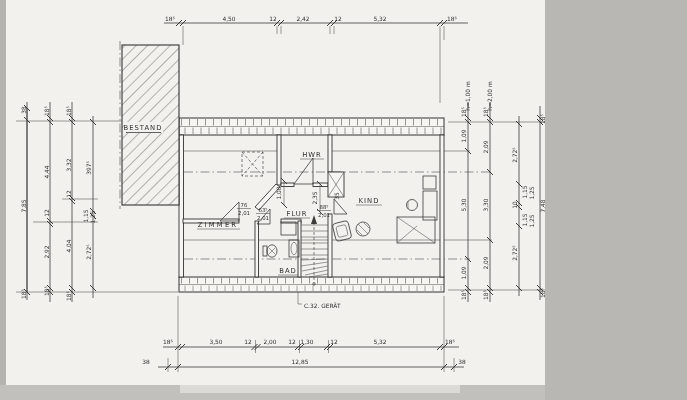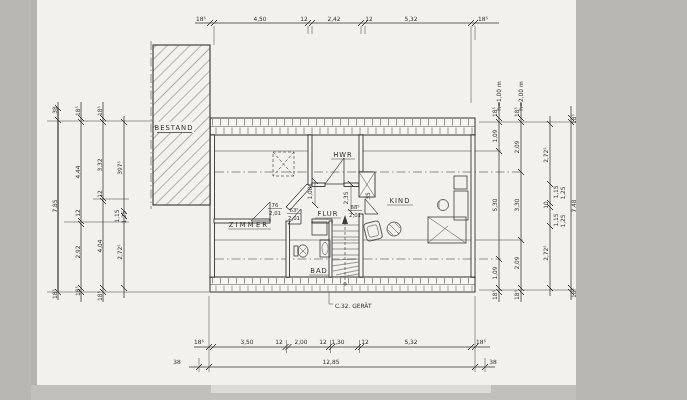--- a/index.html
+++ b/index.html
@@ -1,17 +1,17 @@
 <!DOCTYPE html>
 <html><head>
 <meta charset="utf-8">
 <style>
   html,body{margin:0;padding:0;background:#b9b7b4;}
   .stage{position:relative;width:545px;height:400px;background:#c8c6c3;overflow:hidden;
-         font-family:"DejaVu Sans",sans-serif;margin-left:31px;}
+         font-family:"DejaVu Sans",sans-serif;}
   svg{position:absolute;left:0;top:0;}
   text{fill:#2f2f2f;}
   .rm{font-size:6.8px;letter-spacing:1px;}
   .rm2{font-size:6.8px;letter-spacing:2.2px;}
   .dm{font-size:5.9px;}
   .dmr{font-size:5.9px;}
   .ds{font-size:5.4px;}
   .ln{stroke:#3c3c3c;stroke-width:0.8;fill:none;}
   .lnt{stroke:#4a4a4a;stroke-width:0.55;fill:none;}
   .wall{fill:#f6f5f2;stroke:#333;stroke-width:0.9;}

